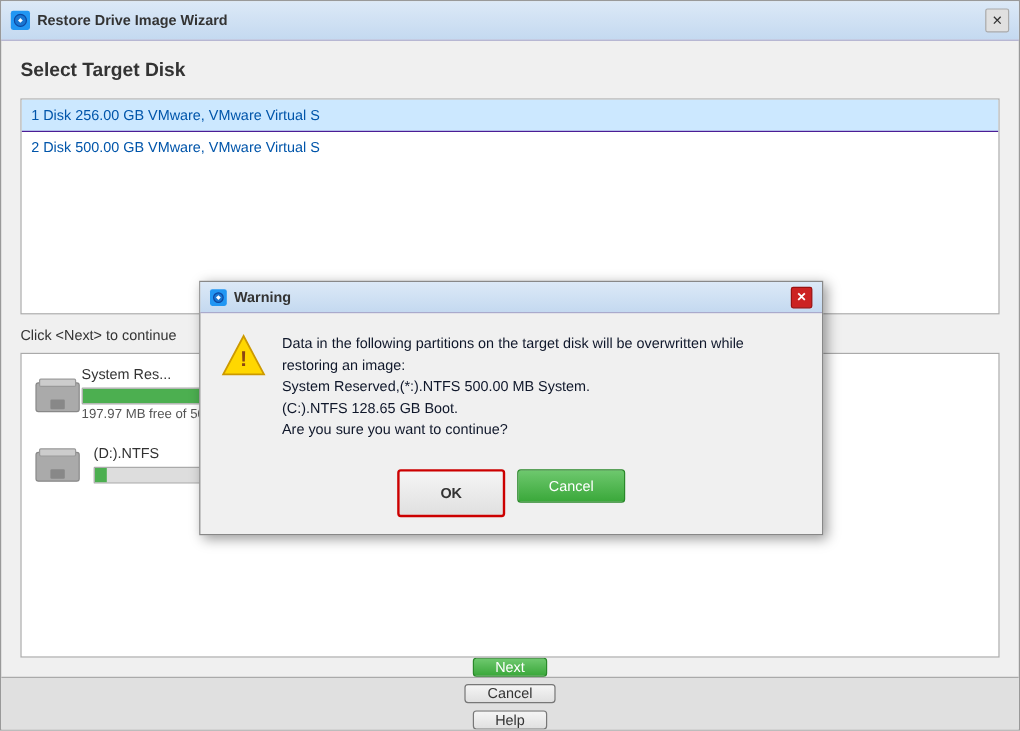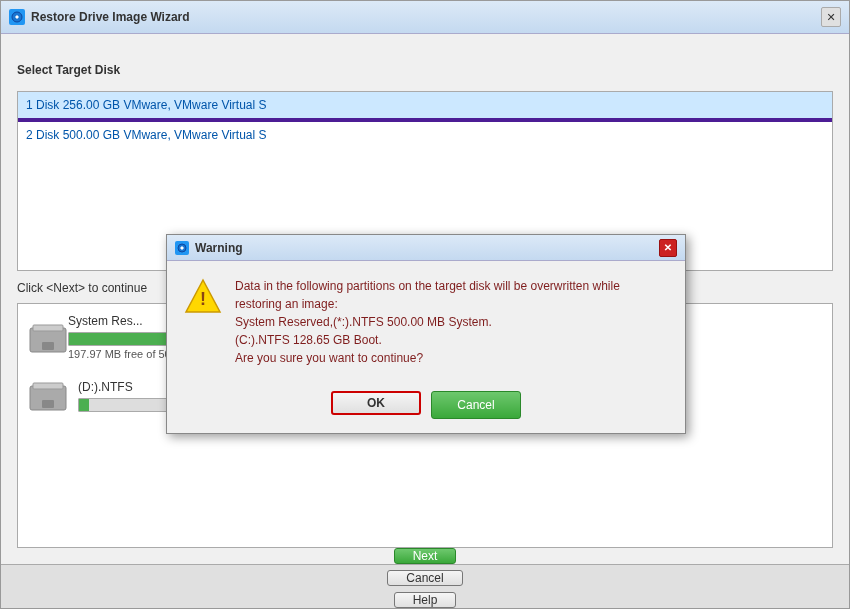--- a/index.html
+++ b/index.html
@@ -72,46 +72,45 @@
       display: flex;
       flex-direction: column;
       overflow: hidden;
     }
 
     
     .header-section {
       margin-bottom: 12px;
     }
     .header-title {
-      font-size: 12px;
+      font-size: 16px;
       font-weight: bold;
       color: #333;
       margin-bottom: 2px;
-      margin-top: 13px;
     }
     .header-subtitle {
       font-size: 12px;
       color: #555;
       padding-left: 8px;
     }
 
     
     .disk-list-container {
       border: 1px solid #aaa;
       background: white;
       height: 180px;
       margin-bottom: 10px;
       overflow-y: auto;
     }
     .disk-item {
       padding: 6px 8px;
       cursor: pointer;
       font-size: 12px;
       color: #0055aa;
-      border-bottom: 4px solid #4c1d95;
+      border-bottom: 1px solid #4c1d95;
     }
     .disk-item:last-child { border-bottom: none; }
     .disk-item.selected {
       background: #cce8ff;
     }
 
     
     .status-text {
       font-size: 12px;
       color: #333;
@@ -283,31 +282,31 @@
       display: flex;
       gap: 12px;
     }
     .modal-warning-icon {
       flex-shrink: 0;
       width: 40px;
       height: 40px;
     }
     .modal-message {
       font-size: 12px;
-      color: #7f1d1d;
+      color: #0f172a;
       line-height: 1.5;
     }
     .modal-buttons {
       display: flex;
       justify-content: center;
       gap: 10px;
       padding: 8px 16px 14px;
     }
     .btn-ok {
-      height: 24px;
+      height: 40px;
       width: 90px;
       background: linear-gradient(to bottom, #f5f5f5, #e0e0e0);
       border: 2px solid #cc0000;
       border-radius: 3px;
       font-size: 12px;
       color: #333;
       cursor: pointer;
       display: flex;
       align-items: center;
       justify-content: center;

